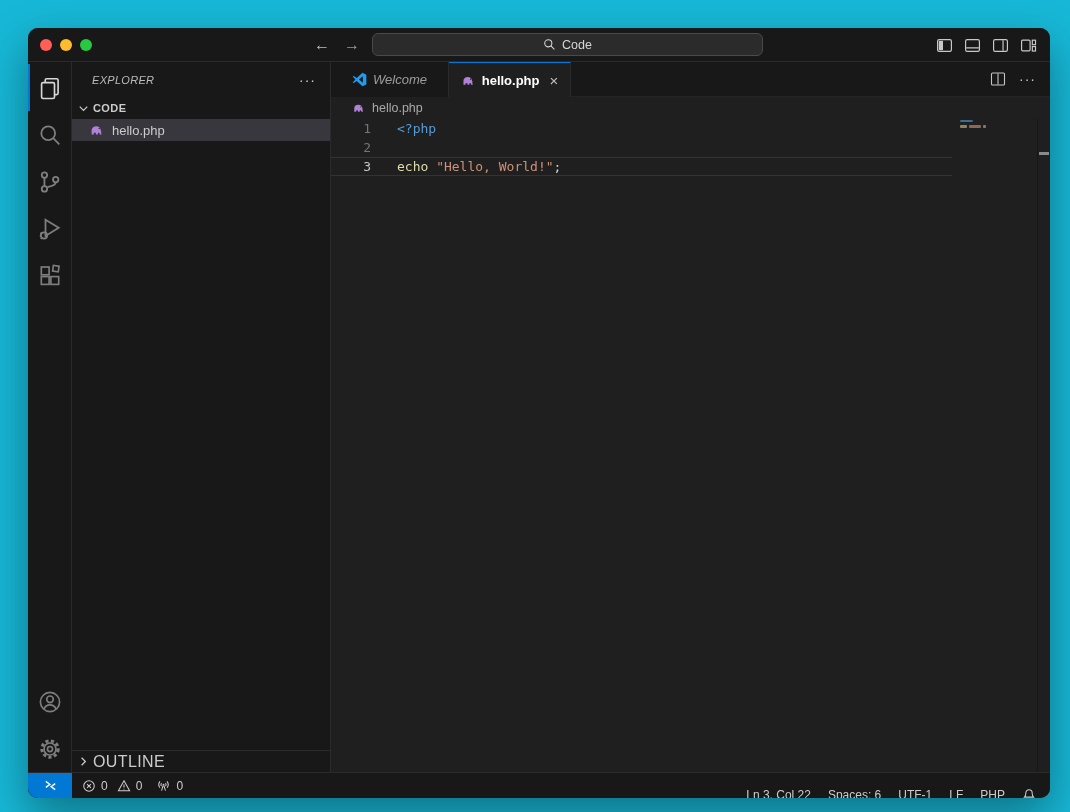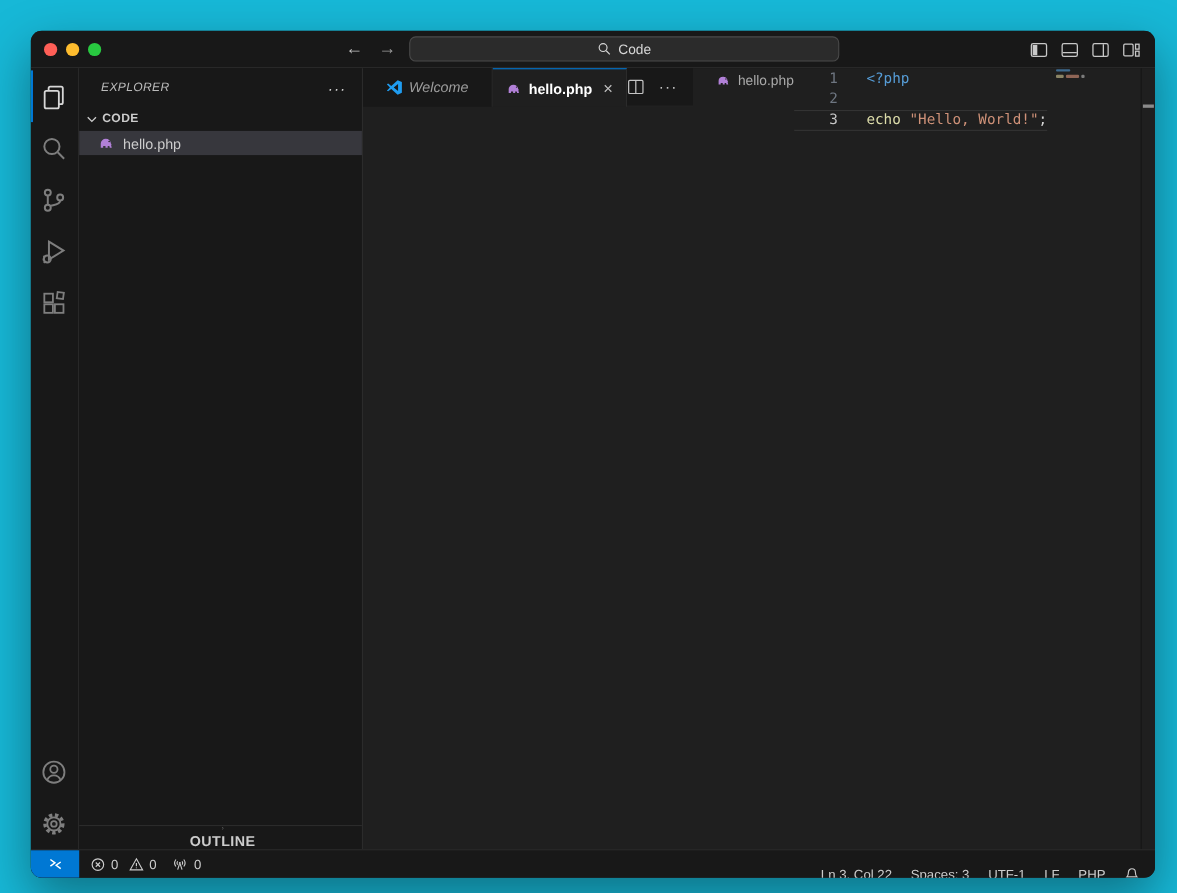--- a/index.html
+++ b/index.html
@@ -39,25 +39,25 @@
     display:flex; flex-direction:column; }
   .sb-header { height:35px; display:flex; align-items:center; padding:0 14px 0 20px;
     font-size:11px; color:#bbbbbb; letter-spacing:.3px;font-style:italic; }
   .sb-header .more { margin-left:auto; color:#cfcfcf; font-size:14px; letter-spacing:1px; }
   .sb-section { height:22px; display:flex; align-items:center; padding-left:4px;
     font-size:11px; font-weight:bold; color:#cccccc; letter-spacing:.4px; gap:2px; }
   .file-row { height:22px; display:flex; align-items:center; padding-left:17px;
     gap:7px; background:#37373d; color:#cccccc; font-size:13px; }
   .sb-fill { flex:1; }
   .sb-bottom { height:22px; border-top:1px solid #2b2b2b; display:flex;
-    align-items:center; padding-left:4px; gap:2px; font-size:13px; font-weight:bold;
-    color:#cccccc; letter-spacing:.4px;flex-direction:column; }
+    align-items:center; padding-left:4px; gap:2px; font-size:16px; font-weight:normal;
+    color:#cccccc; letter-spacing:.4px; }
 
   
-  .editor { flex:1; background:#1f1f1f; display:flex; flex-direction:row; position:relative; }
+  .editor { flex:1; background:#1f1f1f; display:flex; flex-direction:column; position:relative; }
   .tabbar { height:35px; background:#181818; display:flex; border-bottom:1px solid #242424; }
   .tab { display:flex; align-items:center; justify-content:center; gap:6px;
     font-size:13px; border-right:1px solid #2b2b2b; height:35px; }
   .tab.welcome { width:118px; color:#9d9d9d; font-style:italic; background:#181818; }
   .tab.active-tab { width:122px; color:#ffffff; background:#1f1f1f;
     border-top:1.5px solid #0078d4; margin-bottom:-1px; z-index:1; }
   .tab .close { color:#c0c0c0; font-size:15px; margin-left:4px; line-height:1; }
   .ed-actions { margin-left:auto; display:flex; align-items:center; gap:13px;
     padding-right:14px; color:#c5c5c5; }
   .breadcrumb { height:22px; display:flex; align-items:center; gap:6px;
@@ -315,21 +315,21 @@
       <svg width="15" height="15" viewBox="0 0 16 16" fill="none" stroke="#cccccc" stroke-width="1.1">
         <path d="M4.2 3.6 A5.6 5.6 0 0 0 4.2 10.4 M11.8 3.6 A5.6 5.6 0 0 1 11.8 10.4"></path>
         <path d="M5.8 5.3 A2.9 2.9 0 0 0 5.8 8.7 M10.2 5.3 A2.9 2.9 0 0 1 10.2 8.7"></path>
         <circle cx="8" cy="7" r="1" fill="#cccccc" stroke="none"></circle>
         <path d="M7.6 8 L5.9 13.4 M8.4 8 L10.1 13.4"></path>
       </svg>
       <span>0</span>
     </div>
     <div class="sb-right">
       <span class="sb-item">Ln 3, Col 22</span>
-      <span class="sb-item">Spaces: 3</span>
+      <span class="sb-item">Spaces: 6</span>
       <span class="sb-item">UTF-1</span>
       <span class="sb-item">LF</span>
       <span class="sb-item">PHP</span>
       <span class="sb-item">
         <svg width="14" height="14" viewBox="0 0 16 16" fill="none" stroke="#cccccc" stroke-width="1.2">
           <path d="M8 2 A3.6 3.6 0 0 1 11.6 5.6 C11.6 8.8 12.6 9.8 13.2 10.4 H2.8 C3.4 9.8 4.4 8.8 4.4 5.6 A3.6 3.6 0 0 1 8 2 Z"></path>
           <path d="M6.8 12.4 A1.3 1.3 0 0 0 9.2 12.4"></path>
         </svg>
       </span>
     </div>

